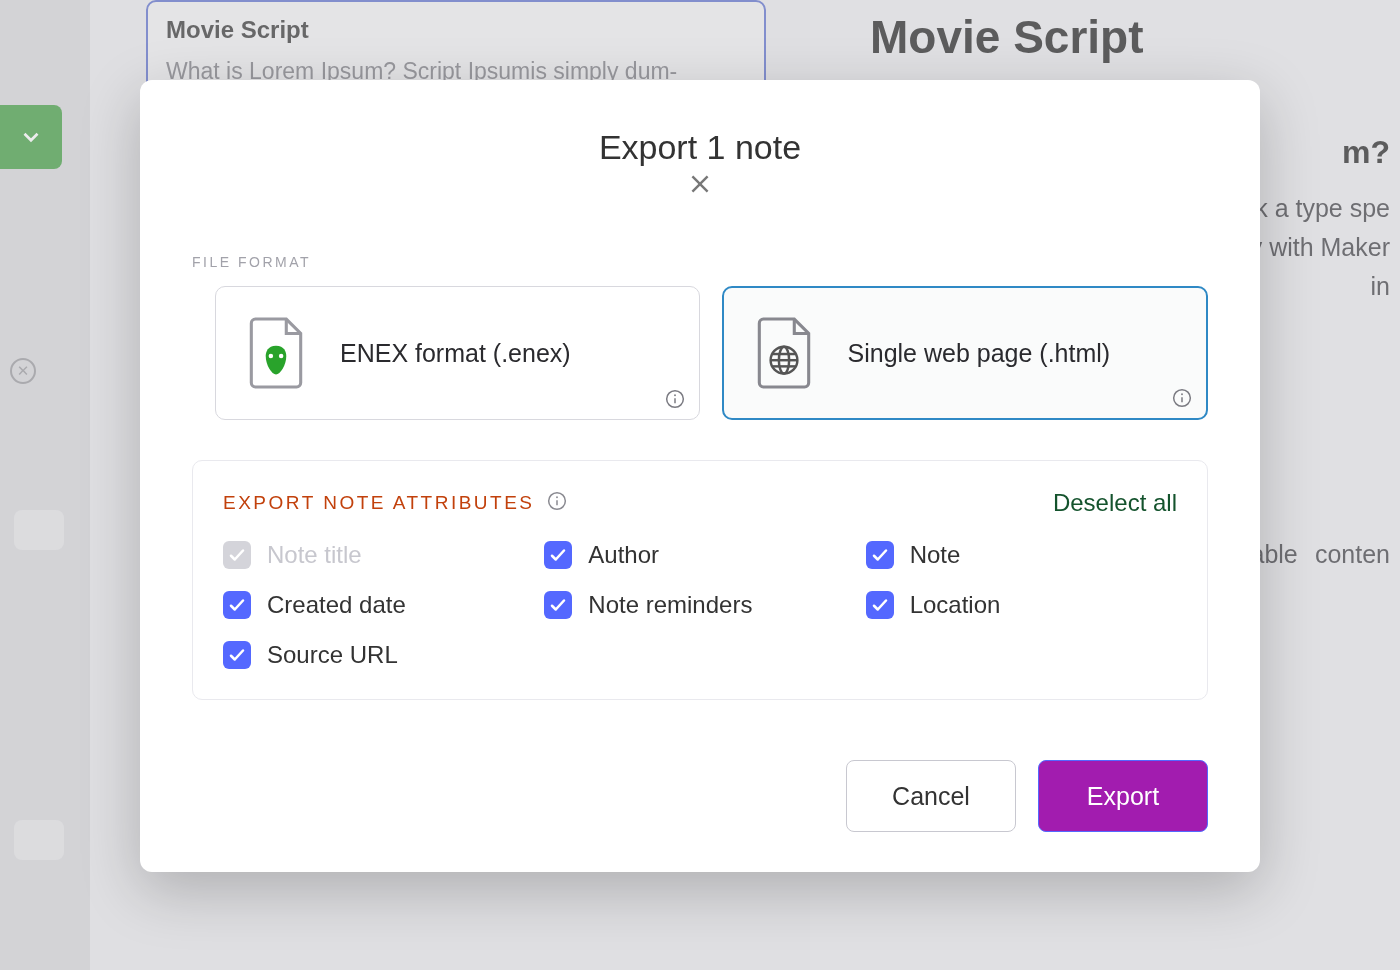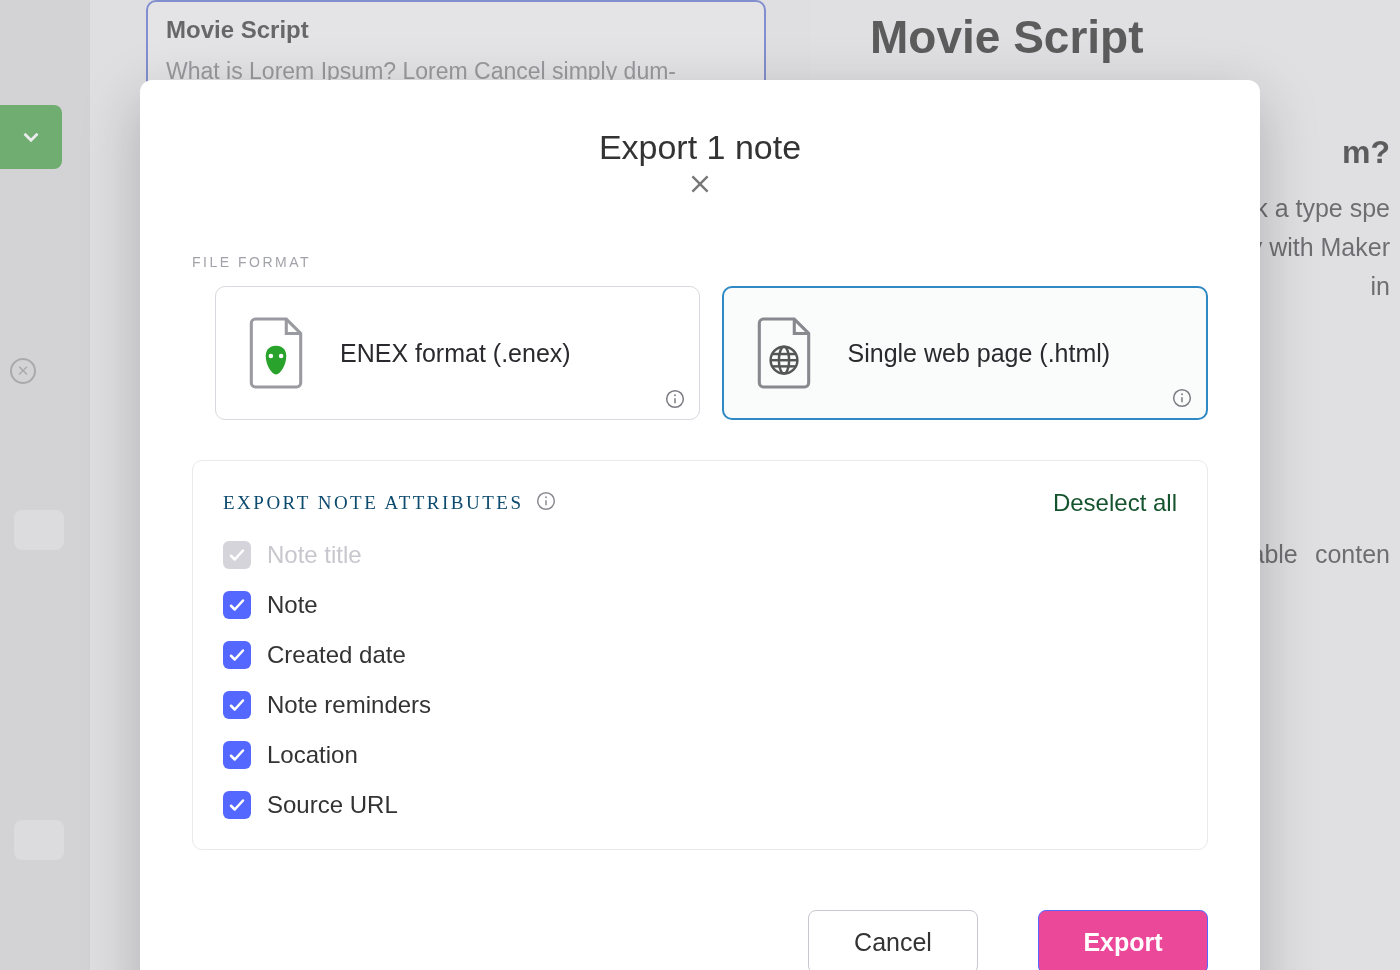--- a/index.html
+++ b/index.html
@@ -156,28 +156,28 @@
     margin-top: 40px;
     border: 1.5px solid #e9e9ee;
     border-radius: 10px;
     padding: 28px 30px 30px;
   }
   .attr-head {
     display: flex; align-items: center; justify-content: space-between;
   }
   .attr-head-left { display:flex; align-items:center; gap:12px; }
   .attr-title {
-    font-size: 19px; letter-spacing: 2.5px; color: #0c4a6e; font-weight: 500; font-family: Liberation Serif, serif;
+    font-size: 19px; letter-spacing: 2.5px; color: #c2410c; font-weight: 500;
   }
   .deselect-link { font-size: 24px; color: #14532d; cursor: pointer; }
 
   .attr-grid {
     margin-top: 24px;
     display: grid;
-    grid-template-columns: 1fr;
+    grid-template-columns: 1fr 1fr 1fr;
     row-gap: 22px;
     column-gap: 10px;
   }
   .chk-item {
     display: flex; align-items: center; gap: 16px;
     font-size: 24px; color: #333;
   }
   .chk-item.disabled { color: #c7c7ce; }
   .chk {
     width: 28px; height: 28px; border-radius: 6px;
@@ -187,33 +187,33 @@
   .chk.on { background: #5468ff; color:#fff; }
   .chk.dis { background: #d4d4da; color:#fff; }
   .chk svg { width: 18px; height: 18px; }
 
   
   .modal-footer {
     display: flex; justify-content: flex-end; gap: 22px;
     margin-top: 60px;
   }
   .btn {
-    height: 64px;
+    height: 72px;
     padding: 0 38px;
     border-radius: 8px;
     font-size: 25px;
     display: inline-flex; align-items: center; justify-content: center;
     cursor: pointer;
     border: 1.5px solid #c8c8d0;
     background: #fff;
     color: #333;
     min-width: 170px;
   }
   .btn.primary {
-    background: #ec4899; color: #fff; border-color: #5468ff; font-weight: 700; margin-left: 38px;
+    background: #a21caf; color: #fff; border-color: #5468ff; font-weight: 400;
   }
 
   .info-svg { width:20px; height:20px; }
 </style>
 </head>
 <body>
 
 <div class="bg-app">
   <div class="bg-sidebar">
     <div class="bg-green-btn">
@@ -222,21 +222,21 @@
         </svg>
     </div>
     <div class="bg-pill" style="top:510px"></div>
     <div class="bg-pill" style="top:820px"></div>
     <div class="bg-close-circle">✕</div>
   </div>
 
   <div class="bg-list">
     <div class="bg-card">
       <h3>Movie Script</h3>
-      <p>What is Lorem Ipsum? Lorem Cancel simply dum-</p>
+      <p>What is Lorem Ipsum? Script Ipsumis simply dum-</p>
     </div>
     <div class="bg-card2"></div>
     <div class="bg-date">31/07/19</div>
   </div>
 
   <div class="bg-main">
     <h1>Movie Script</h1>
     <h2>m?</h2>
     <p style="text-align:right">mmy text rem Ipsu y text ev r took a type spe turies, bu rema rised in ts conta tly with Maker in</p>
     <p style="margin-top:230px">fact tha distracted by the readable conten looking at its layout. The point of u</p>
@@ -327,20 +327,28 @@
             </svg>
           </span>
           <span>Note title</span>
         </div>
         <div class="chk-item">
           <span class="chk on">
             <svg viewBox="0 0 24 24" fill="none" stroke="currentColor" stroke-width="3.4" stroke-linecap="round" stroke-linejoin="round">
               <polyline points="4 13 9 18 20 6"></polyline>
             </svg>
           </span>
+          <span>Author</span>
+        </div>
+        <div class="chk-item">
+          <span class="chk on">
+            <svg viewBox="0 0 24 24" fill="none" stroke="currentColor" stroke-width="3.4" stroke-linecap="round" stroke-linejoin="round">
+              <polyline points="4 13 9 18 20 6"></polyline>
+            </svg>
+          </span>
           <span>Note</span>
         </div>
         <div class="chk-item">
           <span class="chk on">
             <svg viewBox="0 0 24 24" fill="none" stroke="currentColor" stroke-width="3.4" stroke-linecap="round" stroke-linejoin="round">
               <polyline points="4 13 9 18 20 6"></polyline>
             </svg>
           </span>
           <span>Created date</span>
         </div>

